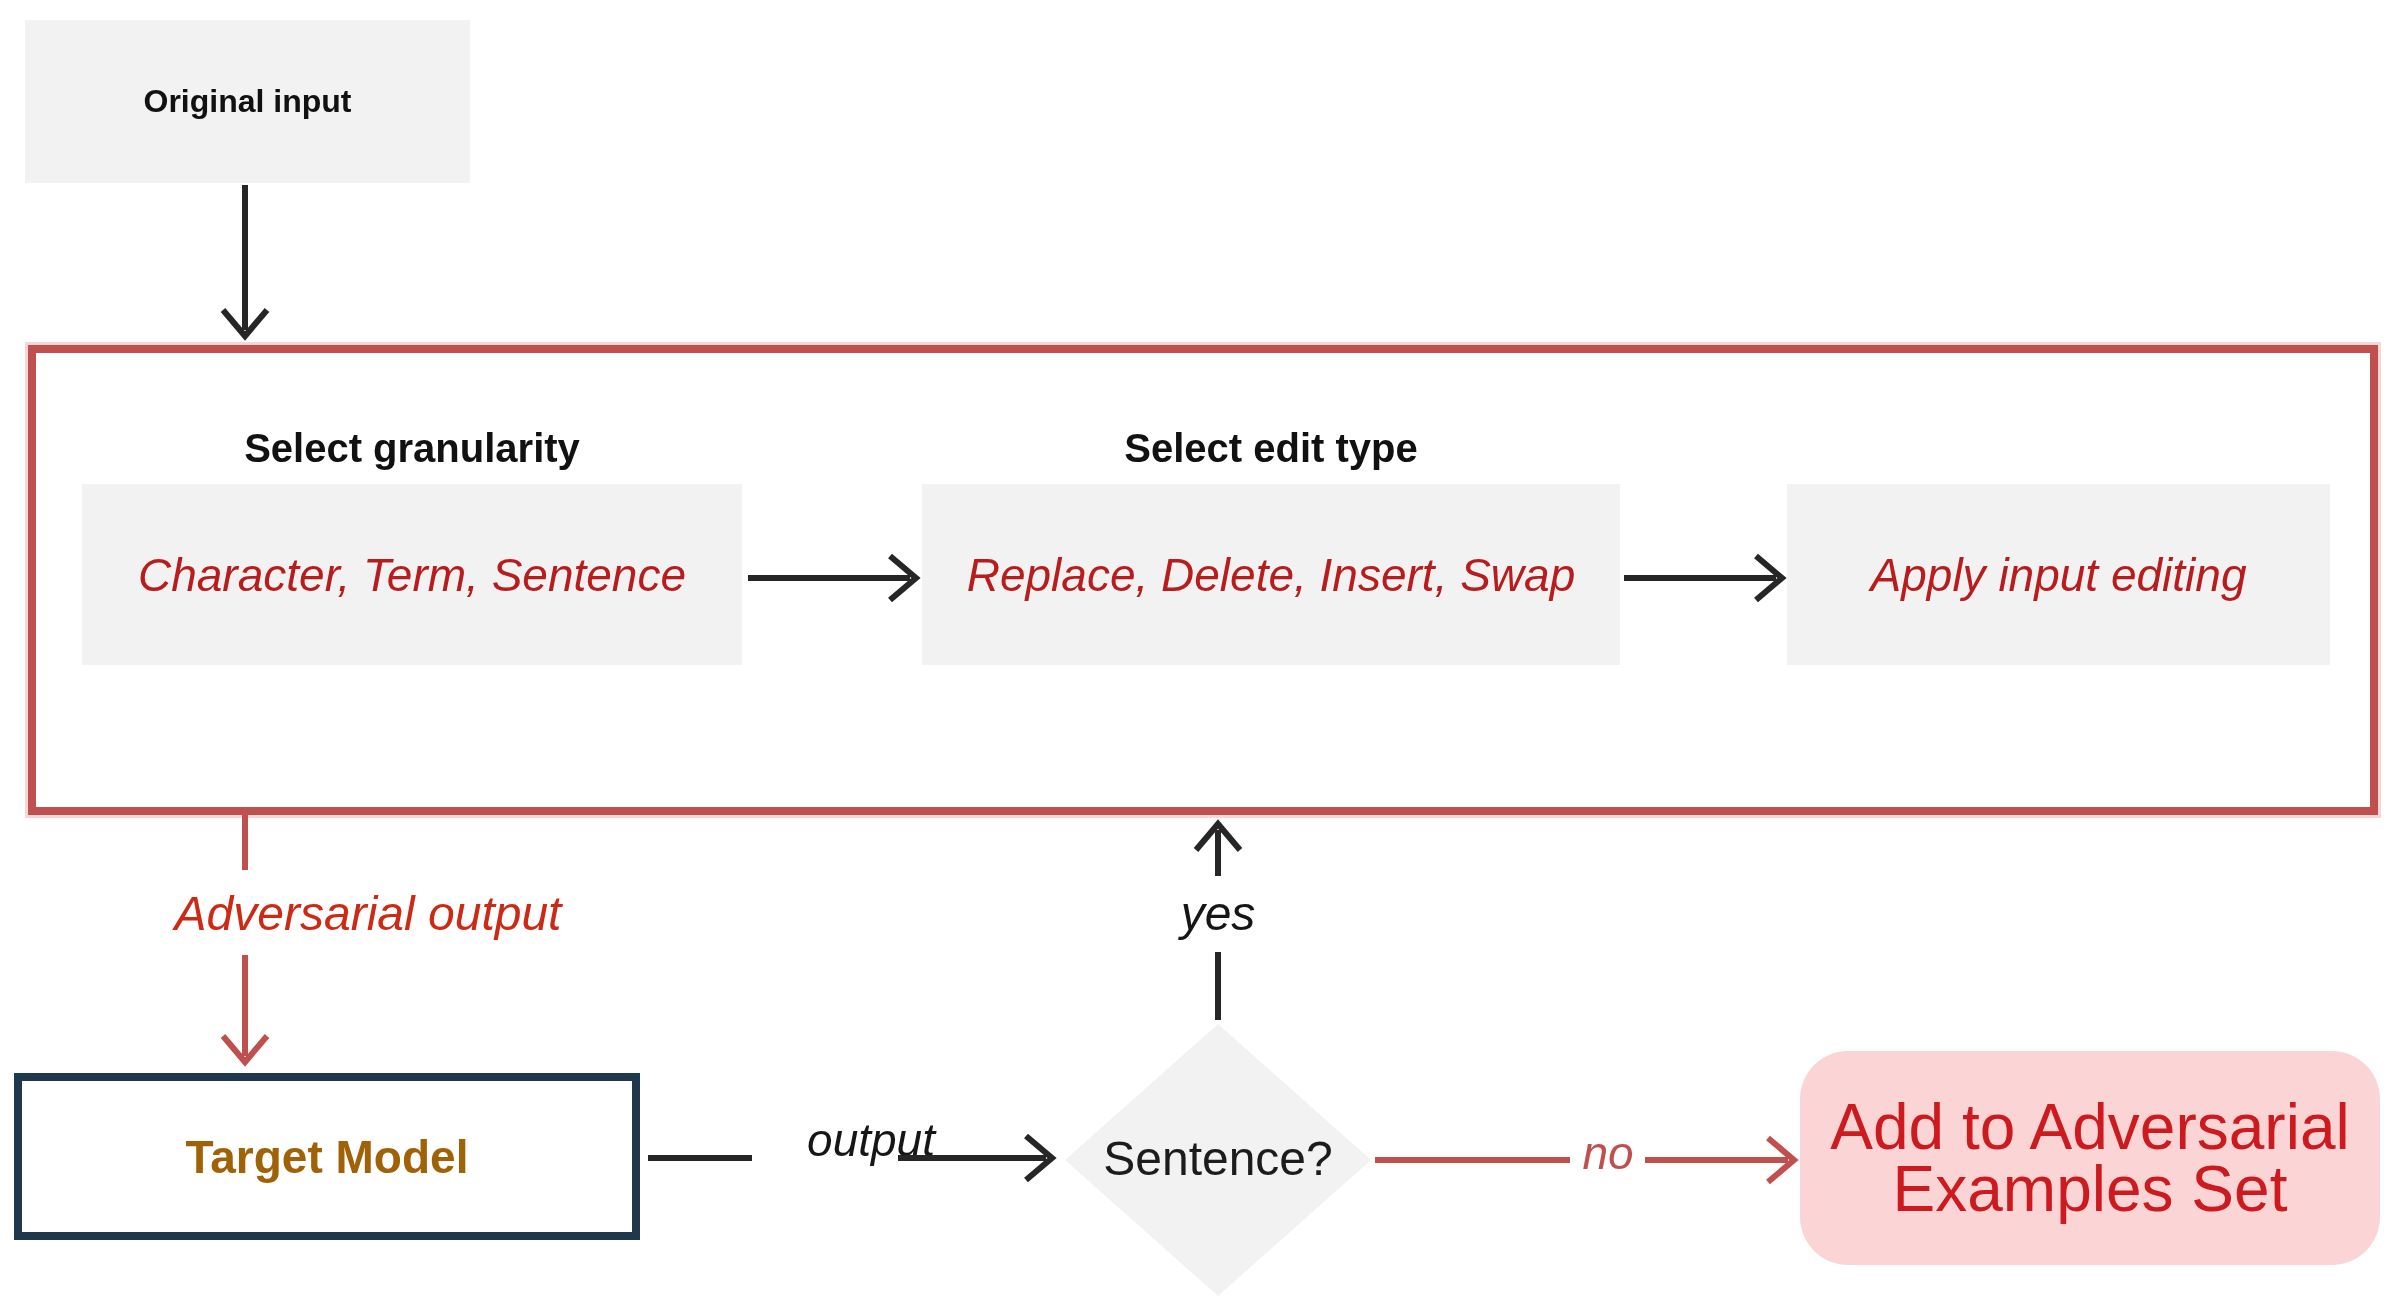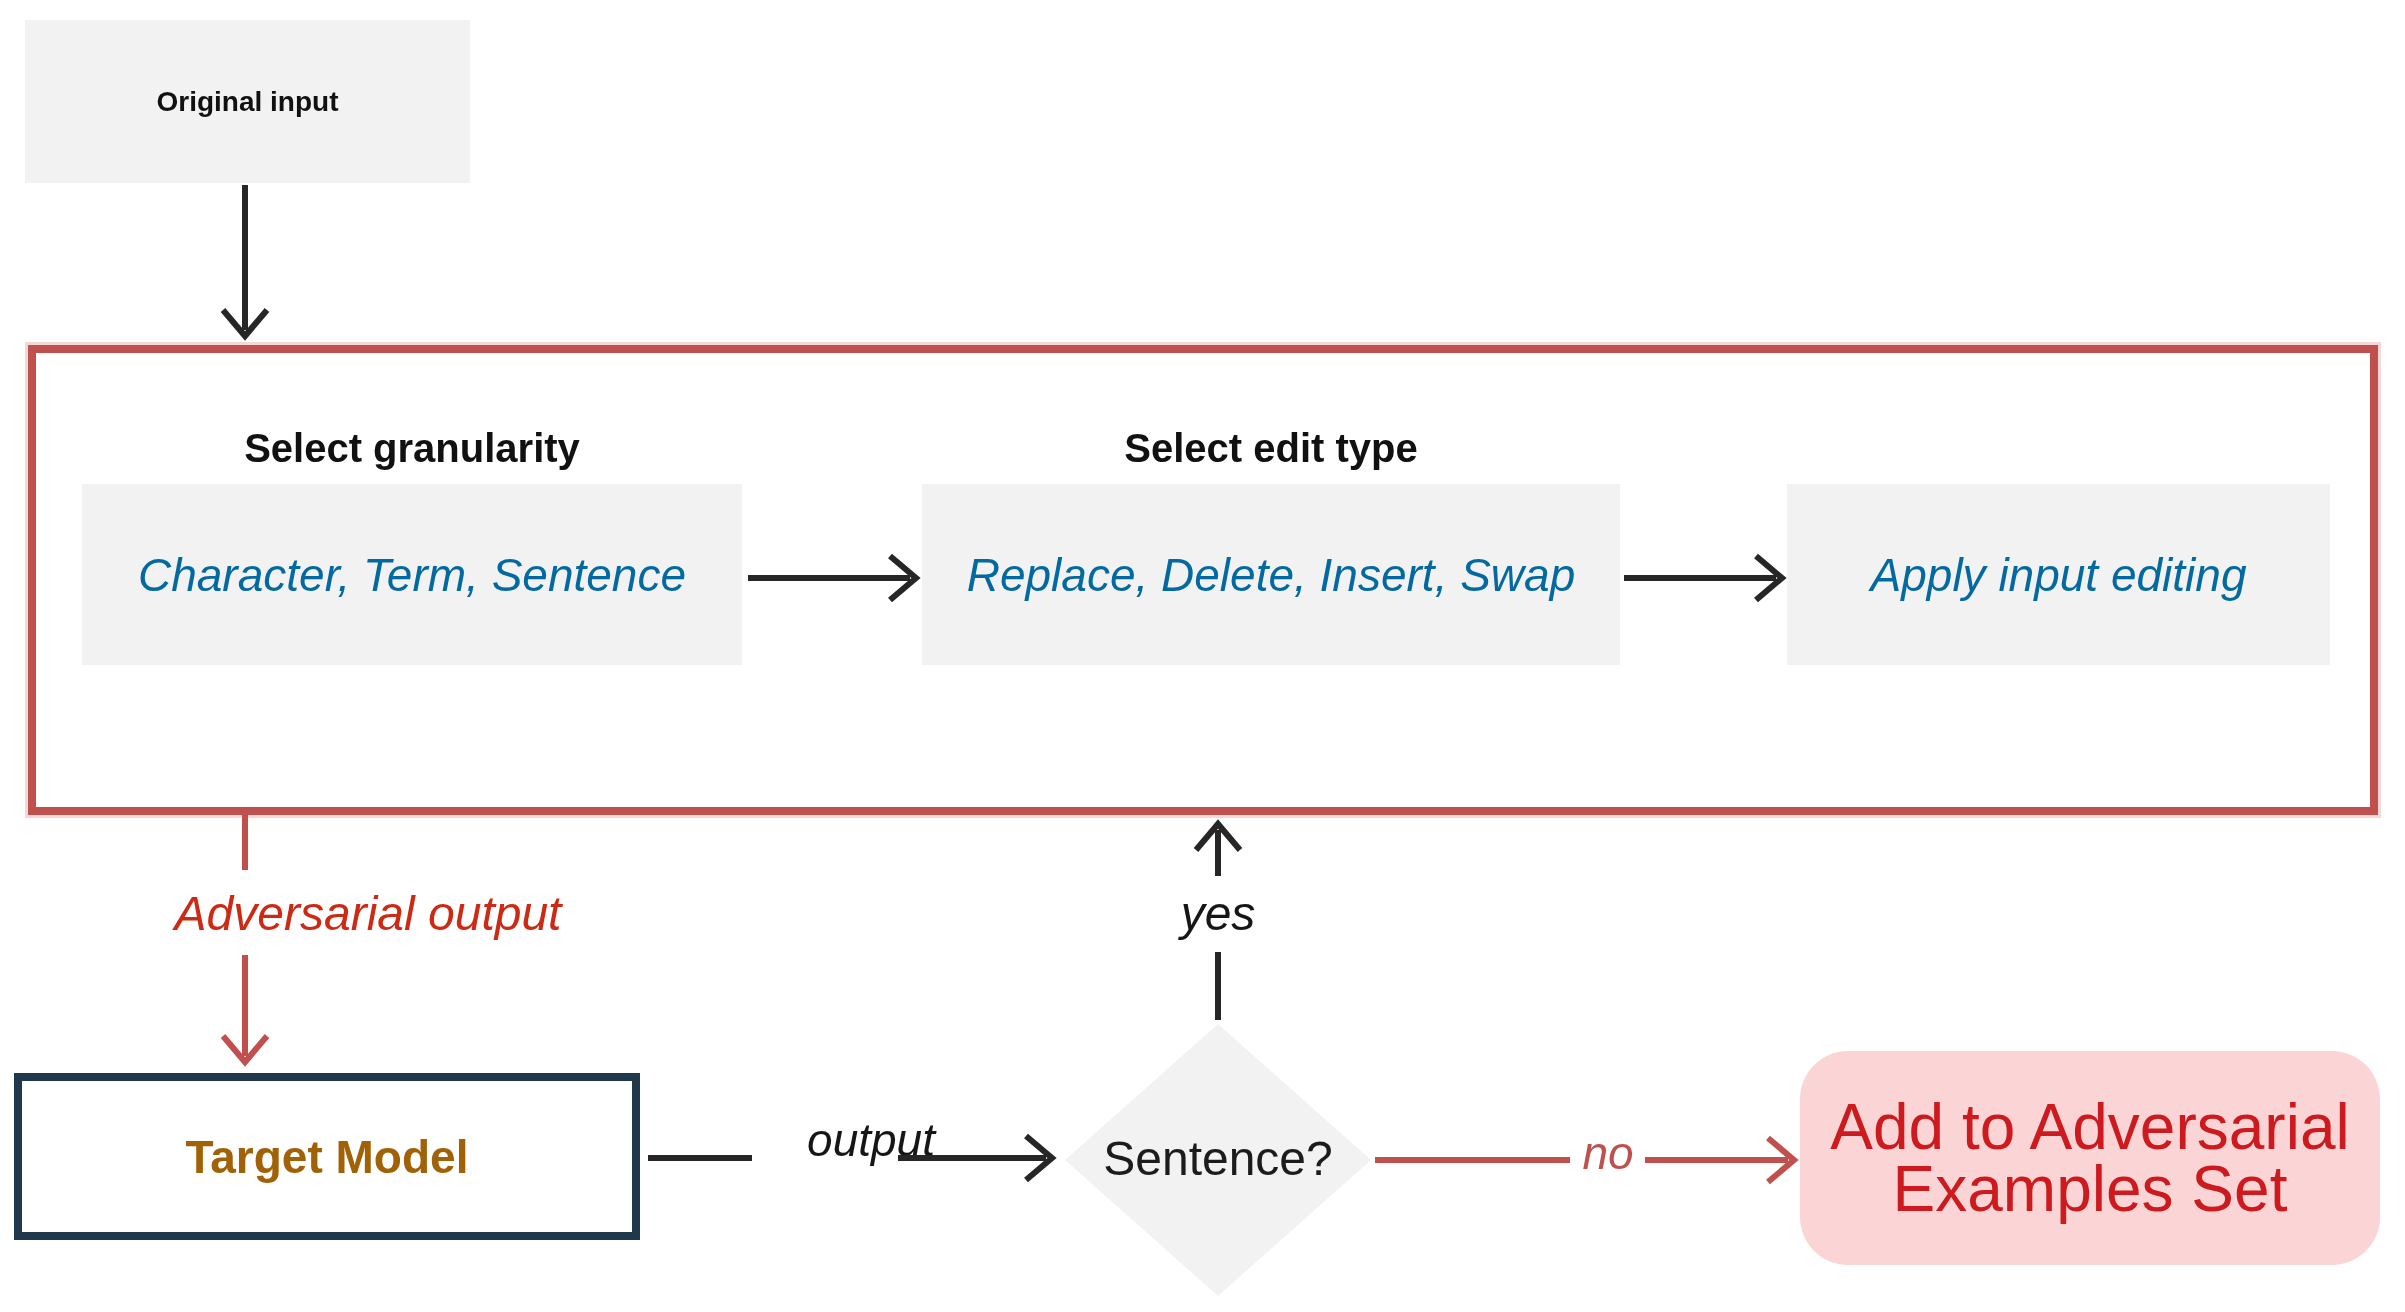--- a/index.html
+++ b/index.html
@@ -17,31 +17,31 @@
   
   .gray-box {
     background: #f2f2f2;
     display: flex;
     align-items: center;
     justify-content: center;
   }
   .gray-box .itxt {
     font-style: italic;
     font-size: 46px;
-    color: #0369a1;
+    color: #b91c1c;
     white-space: nowrap;
   }
 
   
   .original-input {
     left: 25px; top: 20px; width: 445px; height: 163px;
     background: #f2f2f2;
     display: flex; align-items: center; justify-content: center;
   }
-  .original-input span { font-weight: bold; font-size: 28px; color: #111; }
+  .original-input span { font-weight: bold; font-size: 32px; color: #111; }
 
   
   .pipeline {
     left: 28px; top: 345px; width: 2350px; height: 470px;
     border: 8px solid #c0504d;
     box-shadow: 0 0 0 3px #f3d8d7;
     box-sizing: border-box;
     background: #ffffff;
   }
 

